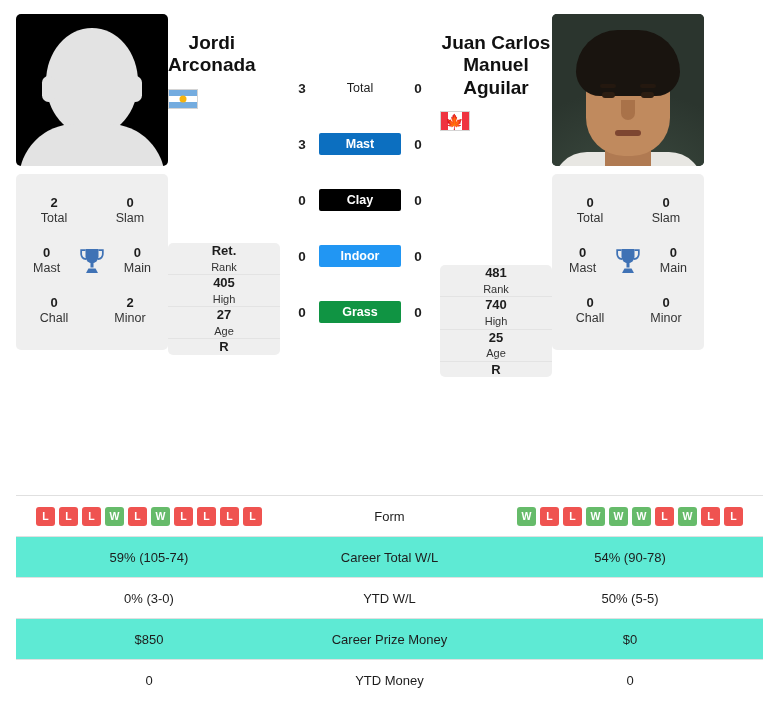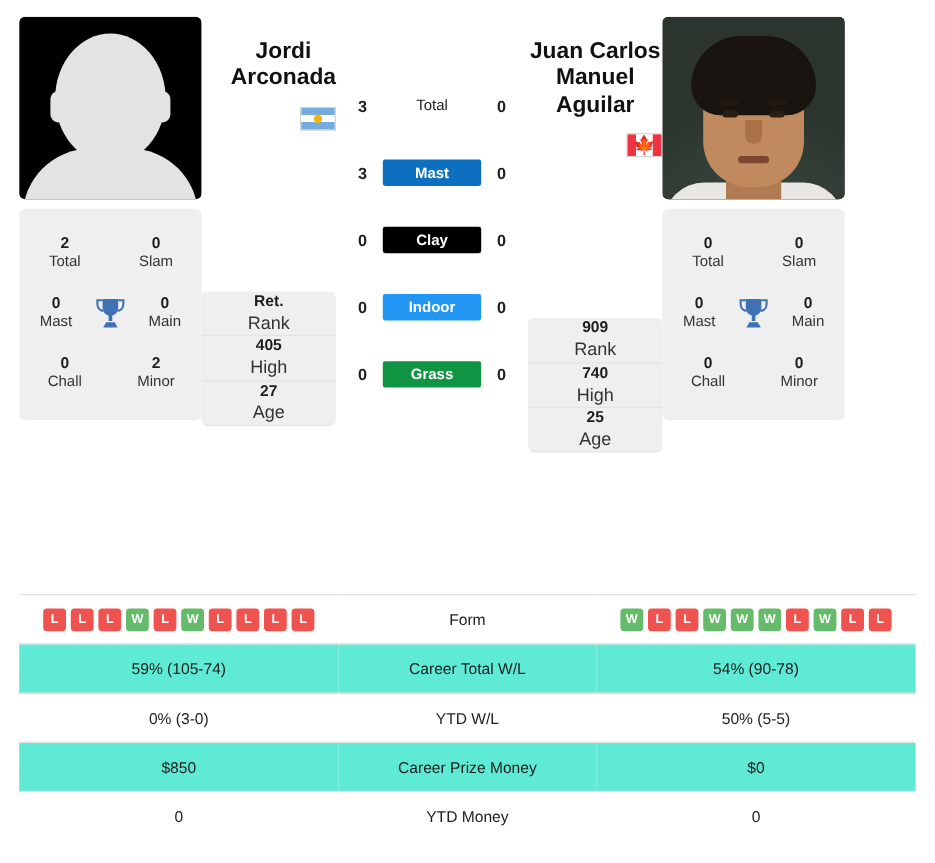--- a/index.html
+++ b/index.html
@@ -145,21 +145,21 @@
     display: flex; flex-direction: column; align-items: center;
   }
 
   
   .name-col {
     flex: 0 0 112px;
     width: 112px;
     padding-top: 18px;
     display: flex;
     flex-direction: column;
-    align-items: flex-end;
+    align-items: flex-start;
   }
   .player-name {
     font-size: 19px;
     font-weight: bold;
     text-align: center;
     line-height: 1.18;
     color: #111;
   }
   .flag {
     margin-top: 12px;
@@ -248,21 +248,21 @@
   .stat-cell {
     flex: 1;
     display: flex;
     flex-direction: column;
     align-items: center;
     justify-content: center;
     border-bottom: 1px solid #e3e3e3;
   }
   .stat-cell:last-child { border-bottom: none; }
   .stat-val { font-size: 13px; font-weight: bold; color: #1d1d1d; line-height: 1.3; }
-  .stat-lbl { font-size: 15px; color: #333; line-height: 1.3; }
+  .stat-lbl { font-size: 11px; color: #333; line-height: 1.3; }
 
   
   .cmp-table {
     width: 747px;
     margin: 0 16px;
     border-collapse: collapse;
   }
   .cmp-table tr { height: 41px; }
   .cmp-table tr.shaded { background: #5eead4; }
   .cmp-table tr { border-top: 1px solid #e0e0e0; }
@@ -412,21 +412,21 @@
     </div>
     <div class="flag flag-ca">
       <div class="bar"></div>
       <div class="mid">
         <div class="maple">🍁</div>
       </div>
       <div class="bar"></div>
     </div>
     <div class="stat-stack">
       <div class="stat-cell">
-        <div class="stat-val">909</div>
+        <div class="stat-val">481</div>
         <div class="stat-lbl">Rank</div>
       </div>
       <div class="stat-cell">
         <div class="stat-val">740</div>
         <div class="stat-lbl">High</div>
       </div>
       <div class="stat-cell">
         <div class="stat-val">25</div>
         <div class="stat-lbl">Age</div>
       </div>

